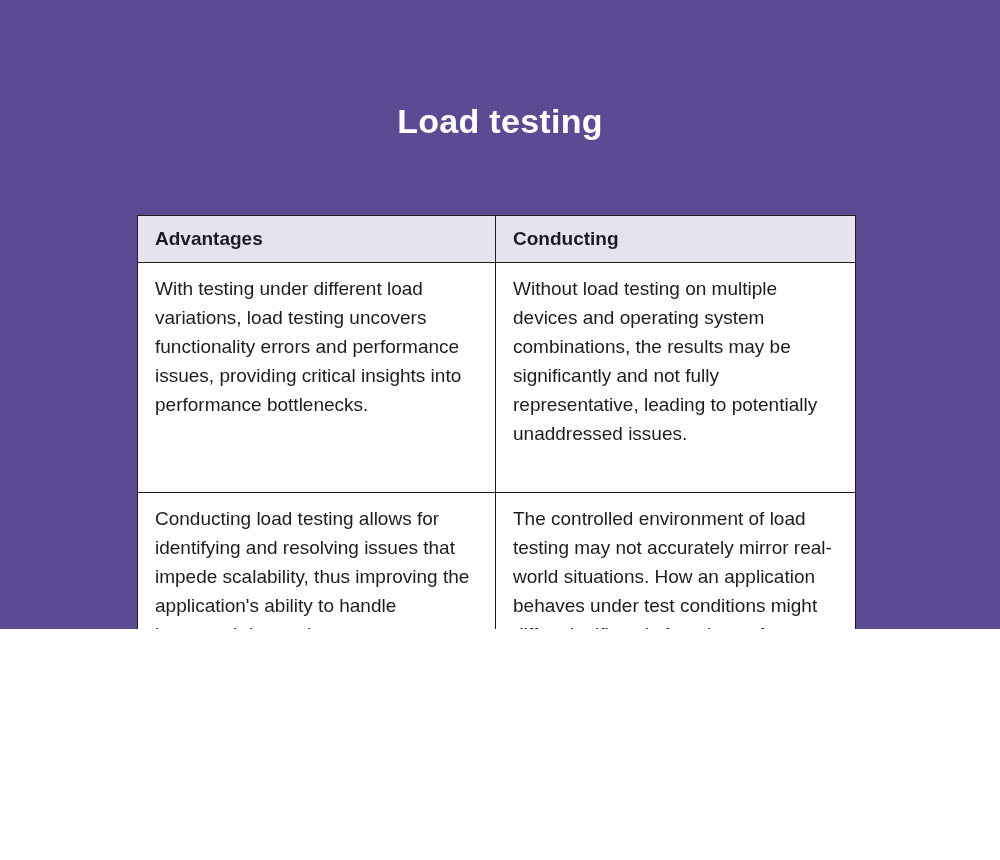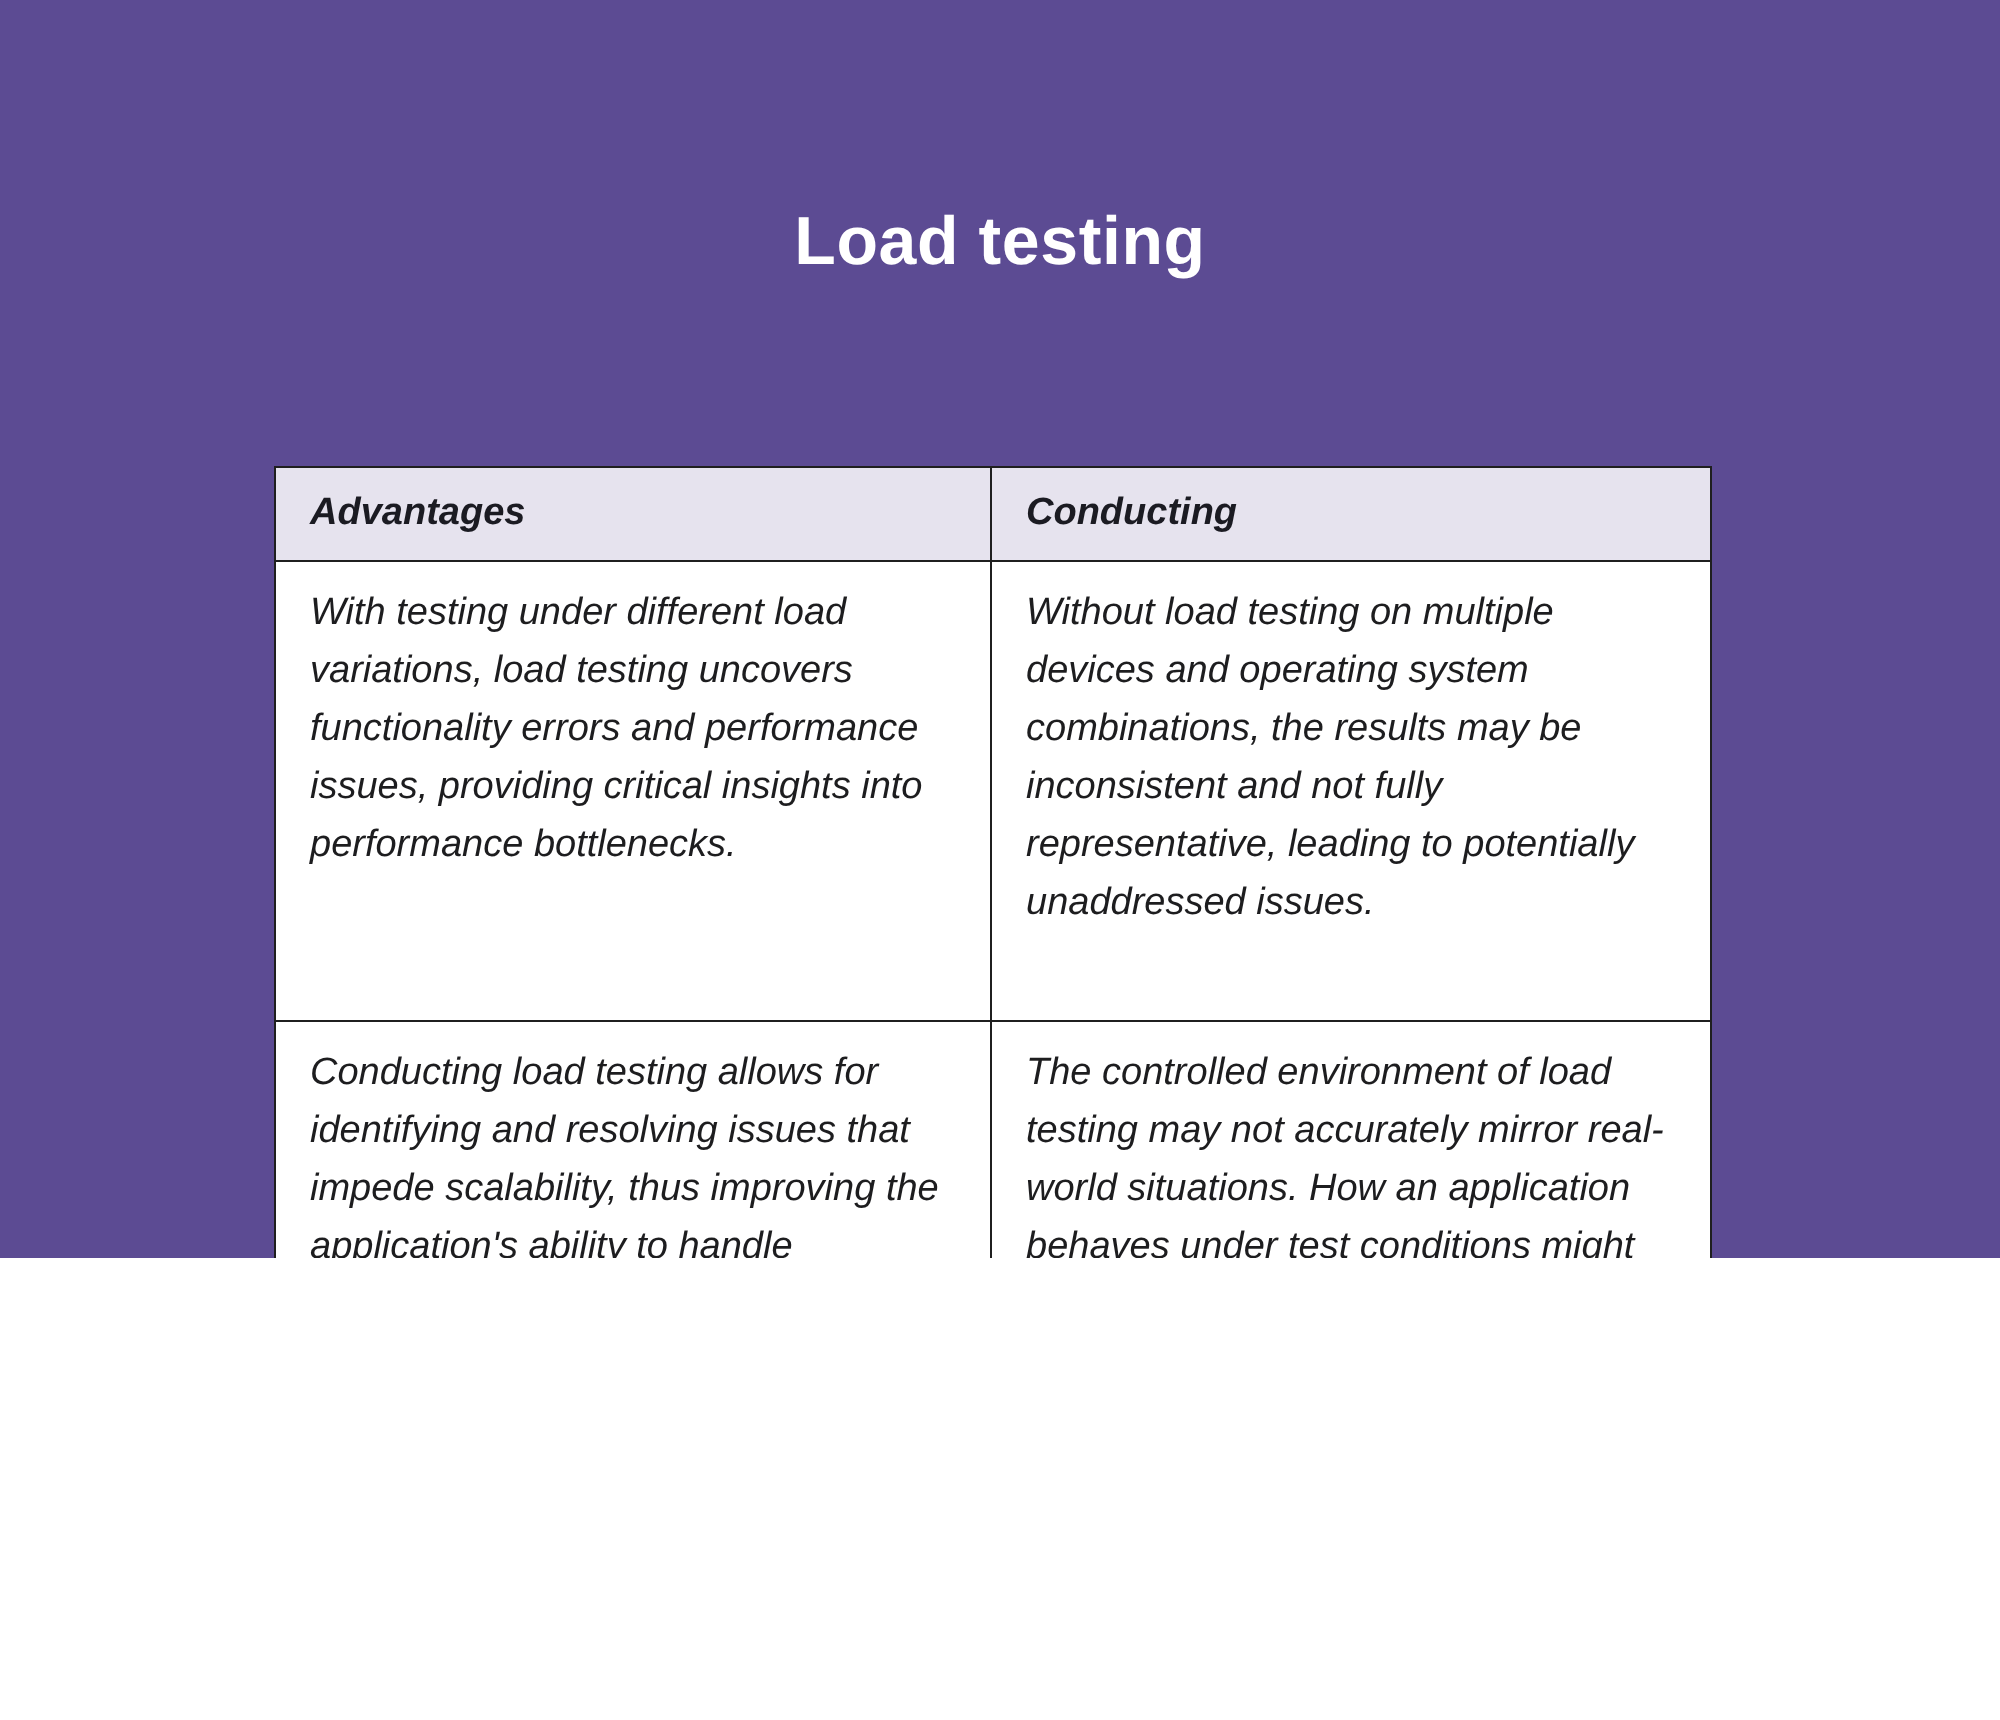--- a/index.html
+++ b/index.html
@@ -19,26 +19,25 @@
     width: 1000px;
     text-align: center;
     color: #ffffff;
     font-size: 34px;
     font-weight: 700;
     letter-spacing: 0.3px;
   }
   table.comparison {
     position: absolute;
     left: 137px;
-    top: 233px;
+    top: 215px;
     width: 718px;
     border-collapse: collapse;
     table-layout: fixed;
     background: #ffffff;
-    font-style: italic;
   }
   table.comparison th,
   table.comparison td {
     border: 1px solid #1f1f1f;
     text-align: left;
     vertical-align: top;
   }
   table.comparison col.col-advantages { width: 358px; }
   table.comparison col.col-limitations { width: 360px; }
   table.comparison th {
@@ -74,21 +73,21 @@
     </colgroup>
     <thead>
       <tr>
         <th>Advantages</th>
         <th>Conducting</th>
       </tr>
     </thead>
     <tbody>
       <tr class="body-row-1">
         <td>With testing under different load variations, load testing uncovers functionality errors and performance issues, providing critical insights into performance bottlenecks.</td>
-        <td>Without load testing on multiple devices and operating system combinations, the results may be inconsistent and not fully representative, leading to potentially unaddressed issues.</td>
+        <td>Without load testing on multiple devices and operating system combinations, the results may be significantly and not fully representative, leading to potentially unaddressed issues.</td>
       </tr>
       <tr class="body-row-2">
         <td>Conducting load testing allows for identifying and resolving issues that impede scalability, thus improving the application's ability to handle increased demands.</td>
         <td>The controlled environment of load testing may not accurately mirror real-world situations. How an application behaves under test conditions might differ significantly from its performance in actual usage scenarios.</td>
       </tr>
     </tbody>
   </table>
 
 </div>
 

